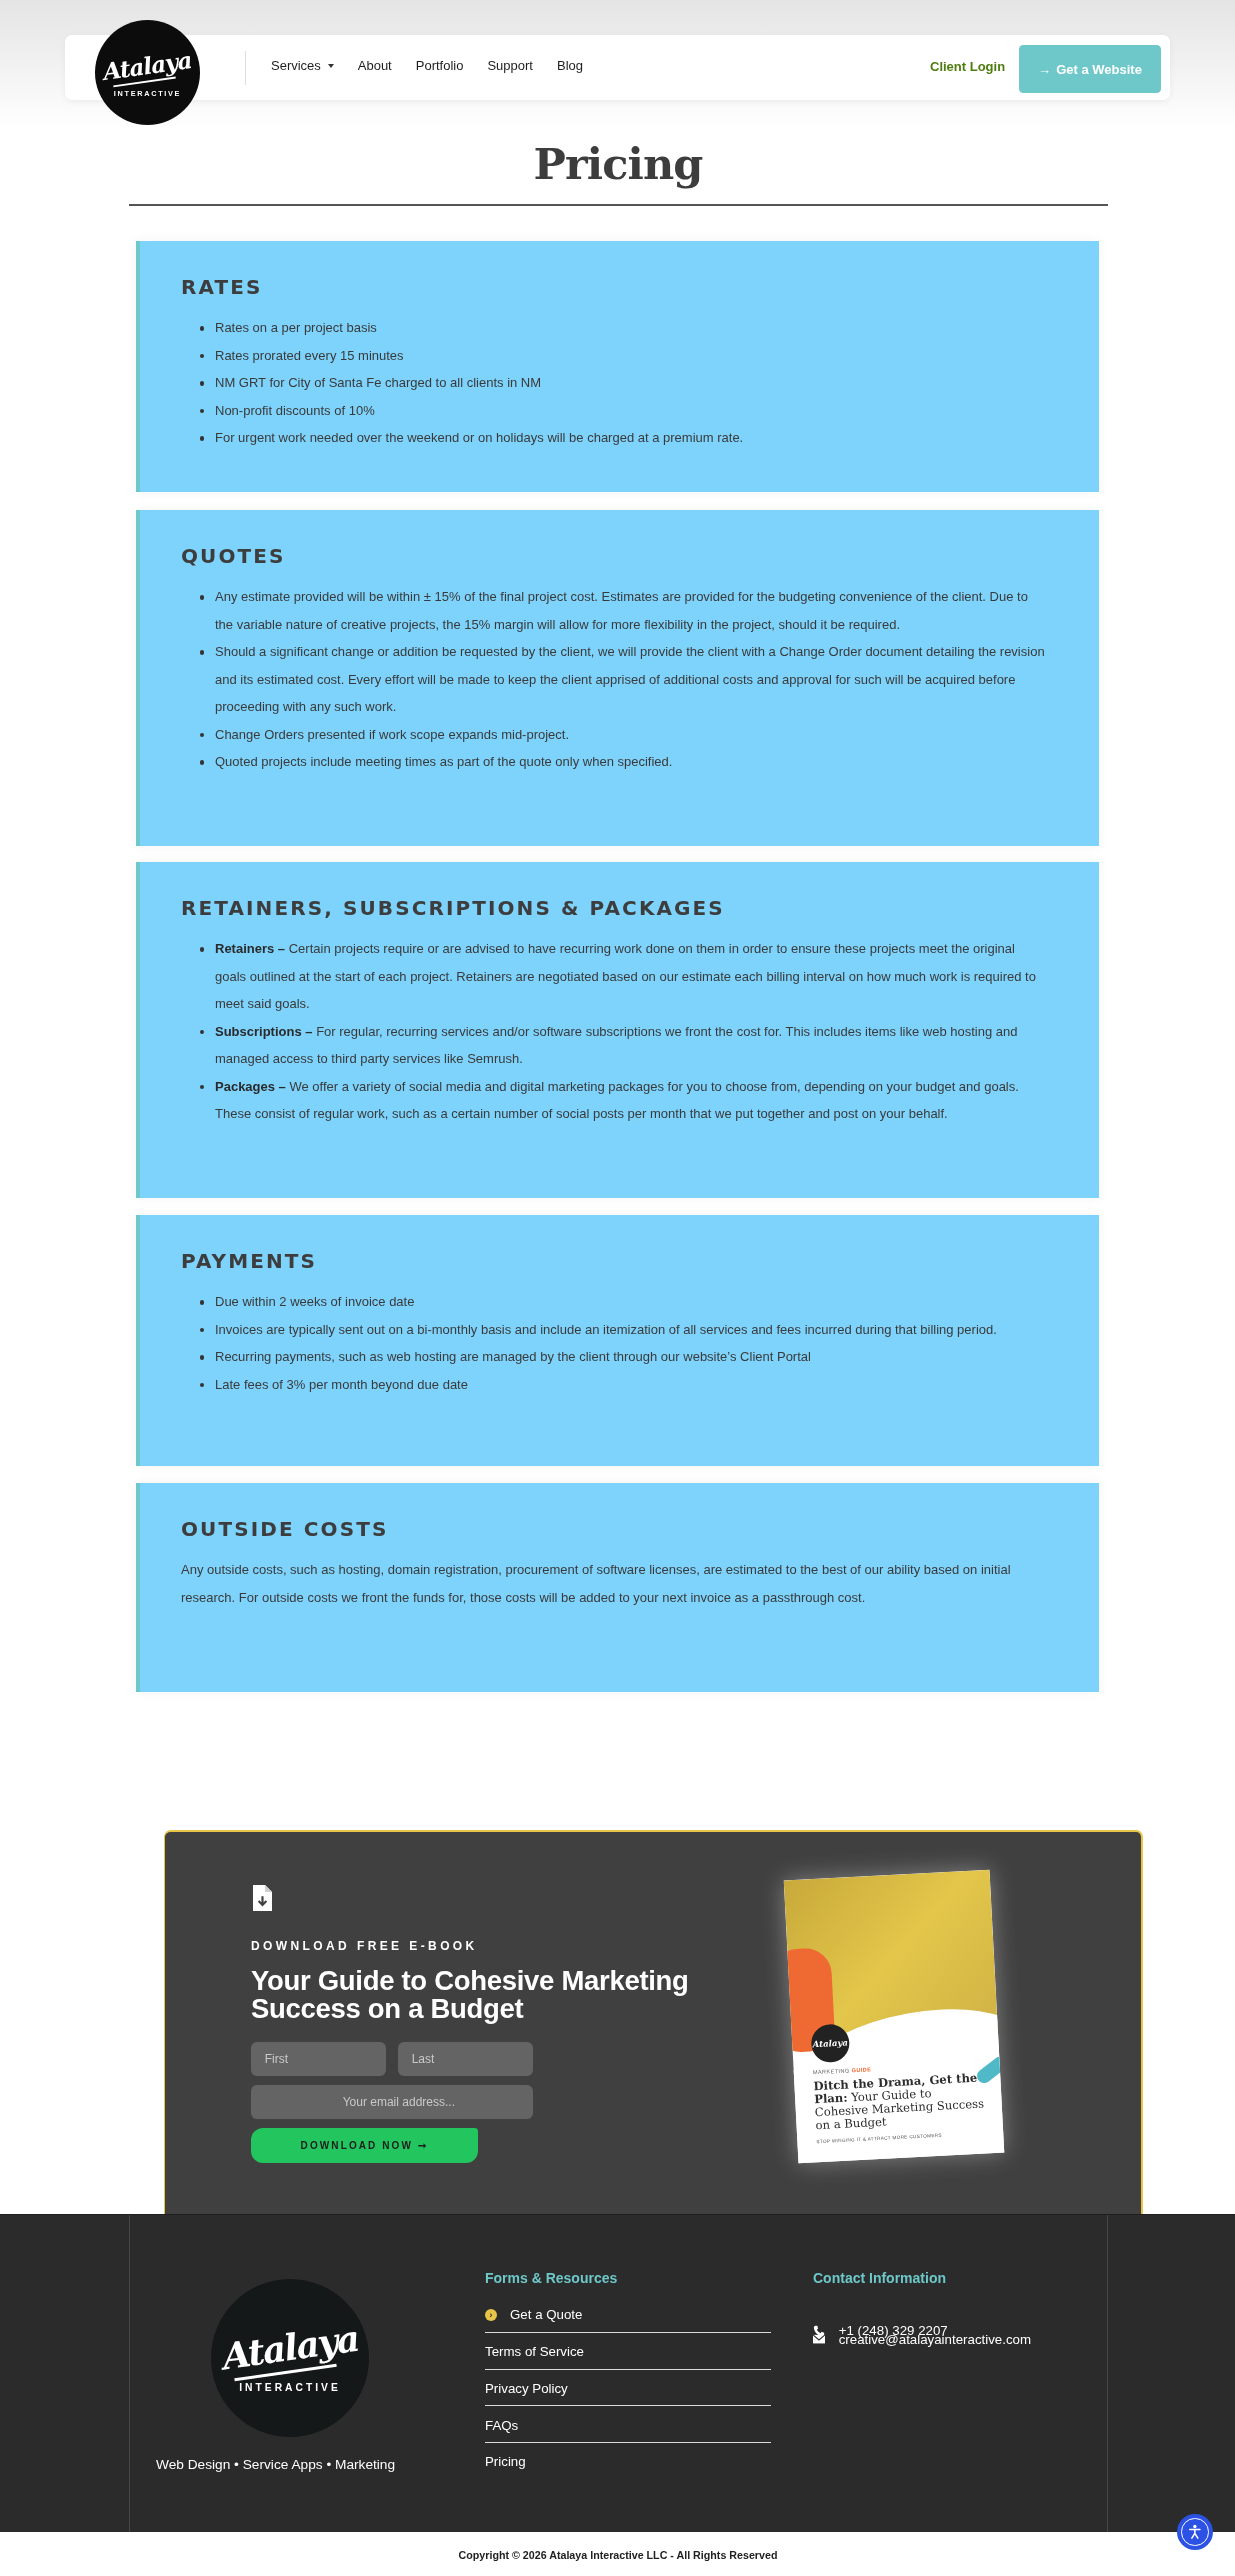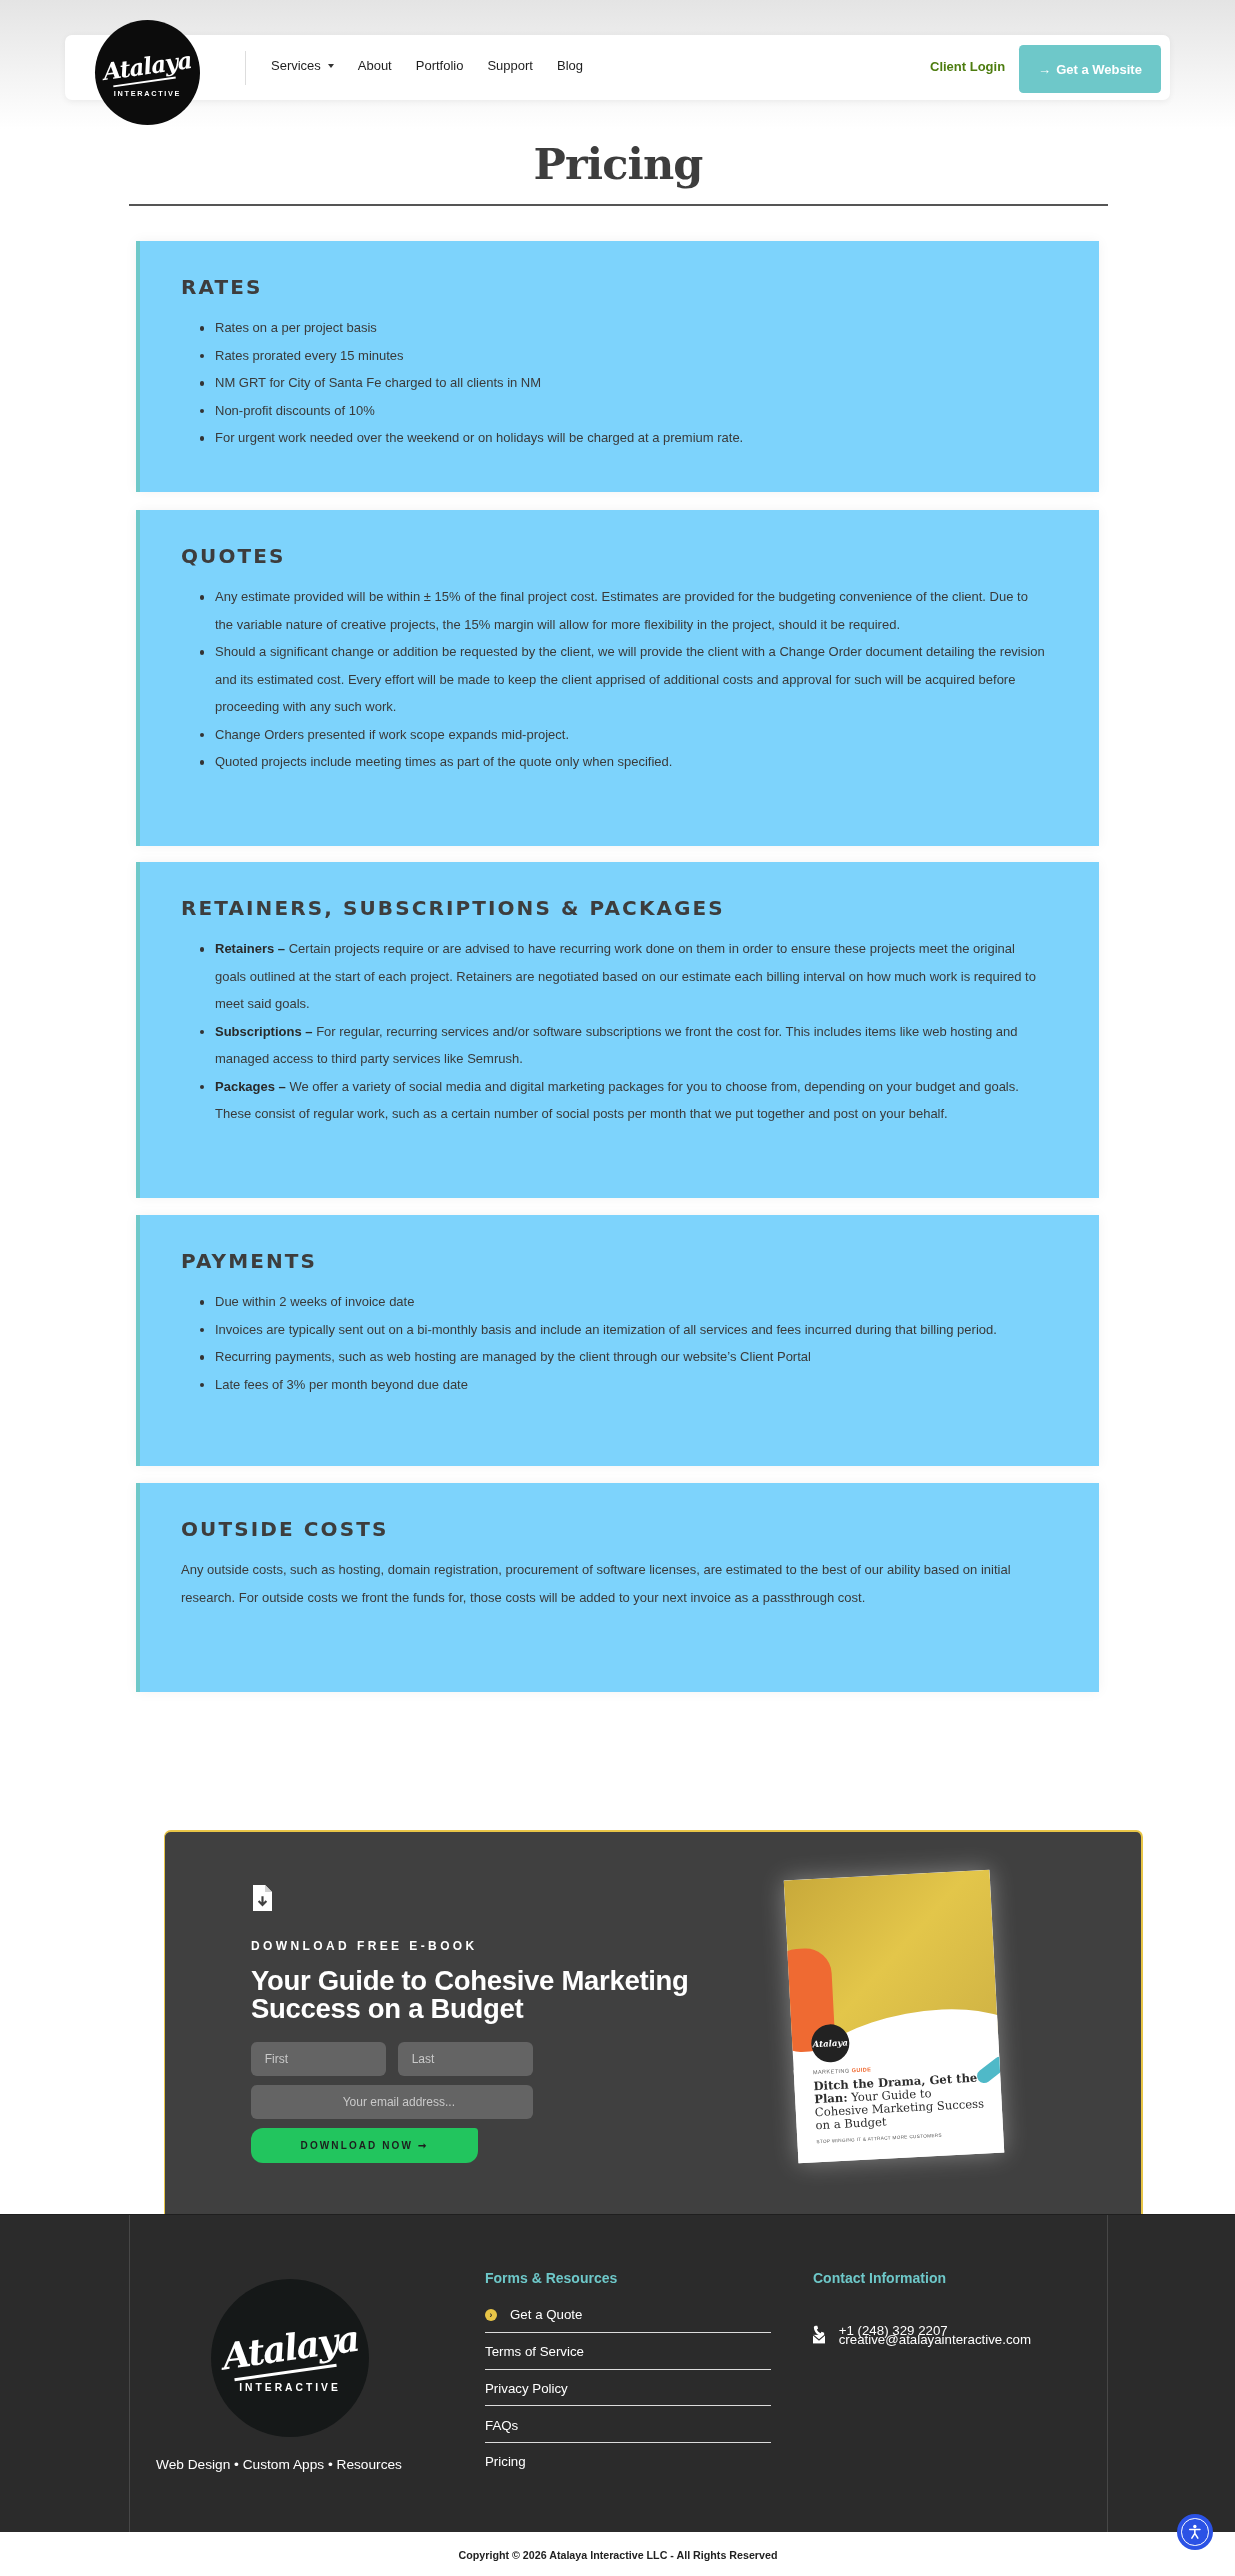--- a/index.html
+++ b/index.html
@@ -178,21 +178,21 @@
 
 <footer class="footer">
   <div class="vline" style="left:129px"></div>
   <div class="vline" style="left:1107px"></div>
 
   <a class="f-logo">
     <span class="script">Atalaya</span>
     <span class="swoosh"></span>
     <span class="sub">INTERACTIVE</span>
   </a>
-  <div class="f-tagline">Web Design • Custom Apps • Resources</div>
+  <div class="f-tagline">Web Design • Service Apps • Marketing</div>
 
   <div class="f-col-title" style="left:485px;top:55px">Forms &amp; Resources</div>
 
   <a class="f-link" style="top:92px">
     <span class="chev">›</span>
     <span>Get a Quote</span>
   </a>
   <div class="f-rule" style="top:117px"></div>
   <a class="f-link" style="top:129px">Terms of Service</a>
   <div class="f-rule" style="top:154px"></div>

